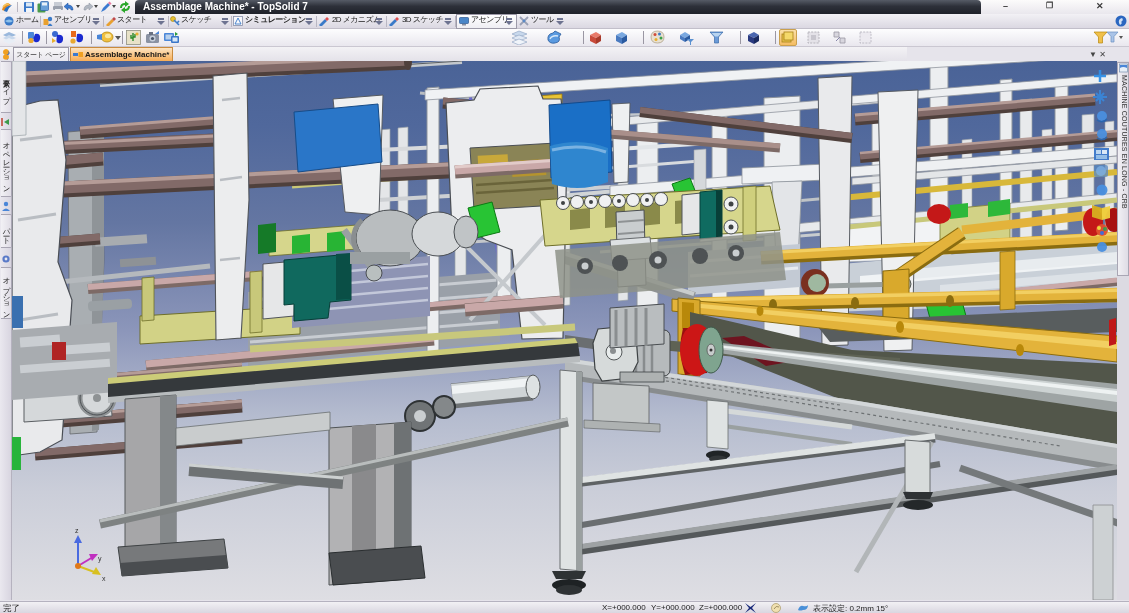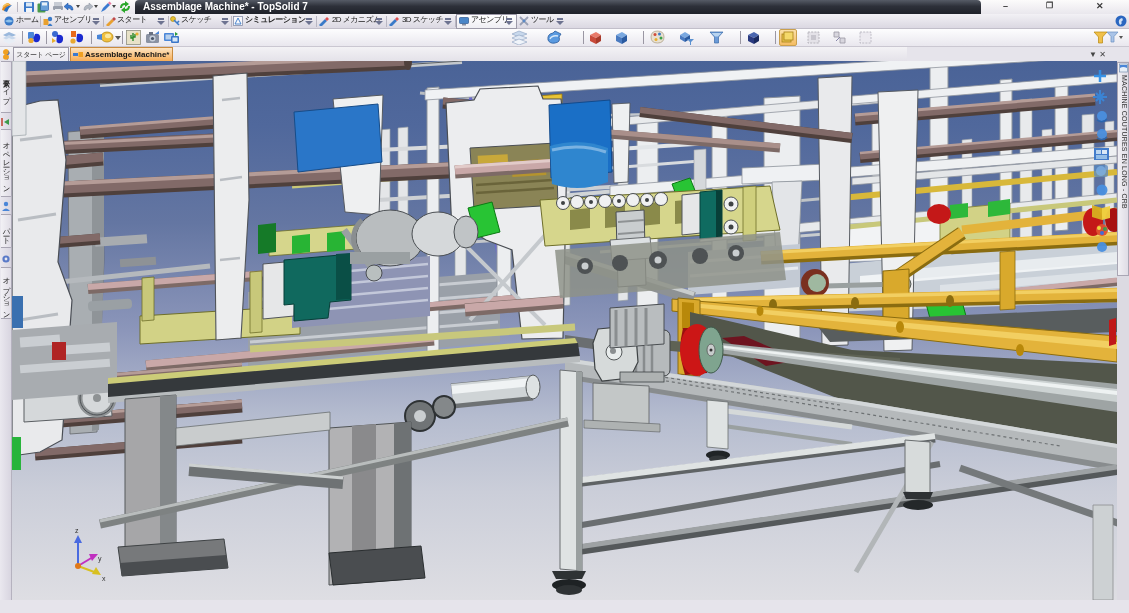--- a/index.html
+++ b/index.html
@@ -345,20 +345,37 @@
     </svg>
   <div class="ltab" style="top:267px;height:52px;">オプション</div>
 
   <div id="rightbar"></div>
   <div id="rtab">MACHINE COUTURES EN LONG - CRB</div>
   <svg style="position:absolute;left:1119px;top:63px;width:9px;height:10px;" viewBox="0 0 9 10">
       <rect x="0.5" y="1" width="8" height="8" fill="#e8f0f8" stroke="#7a90b0" stroke-width="0.7"></rect>
       <path d="M1 2 L8 2 L8 5 Q4 3 1 5 Z" fill="#4a86d8"></path>
     </svg>
 
+  <div id="statusbar">
+    <div class="s" style="left:3px;">完了</div>
+    <div class="s" style="left:602px;font-size:8px;">X=+000.000</div>
+    <div class="s" style="left:651px;font-size:8px;">Y=+000.000</div>
+    <div class="s" style="left:699px;font-size:8px;">Z=+000.000</div>
+    <svg class="s" style="left:745px;top:1px;width:11px;height:10px;" viewBox="0 0 11 10">
+        <path d="M0 0 L5.5 4 L11 0 L7 5 L11 10 L5.5 6 L0 10 L4 5 Z" fill="#1a2a7a"></path>
+      </svg>
+    <svg class="s" style="left:771px;top:1px;width:11px;height:10px;" viewBox="0 0 11 10">
+        <circle cx="5" cy="5" r="4.5" fill="#f0e0b0" stroke="#b0a070" stroke-width="0.8"></circle>
+        <path d="M3 6 Q5 2 8 4" stroke="#8a7a50" stroke-width="0.8" fill="none"></path>
+      </svg>
+    <svg class="s" style="left:797px;top:2px;width:12px;height:8px;" viewBox="0 0 12 8">
+        <path d="M1 6 Q3 1 6 2 Q10 3 11 1 Q11 6 6 6 Q3 7 1 6 Z" fill="#4a90d8"></path>
+      </svg>
+    <div class="s" style="left:813px;font-size:8px;">表示設定: 0.2mm 15°</div>
+  </div>
 
   <svg id="vp" viewBox="12 61 1105 539" preserveAspectRatio="none">
     <defs>
       <linearGradient id="sky" x1="0" y1="0" x2="0" y2="1">
         <stop offset="0" stop-color="#4a6397"></stop>
         <stop offset="0.12" stop-color="#50689c"></stop>
         <stop offset="0.3" stop-color="#6476a2"></stop>
         <stop offset="0.5" stop-color="#8c96ba"></stop>
         <stop offset="0.66" stop-color="#b5bccf"></stop>
         <stop offset="0.8" stop-color="#cbced9"></stop>

